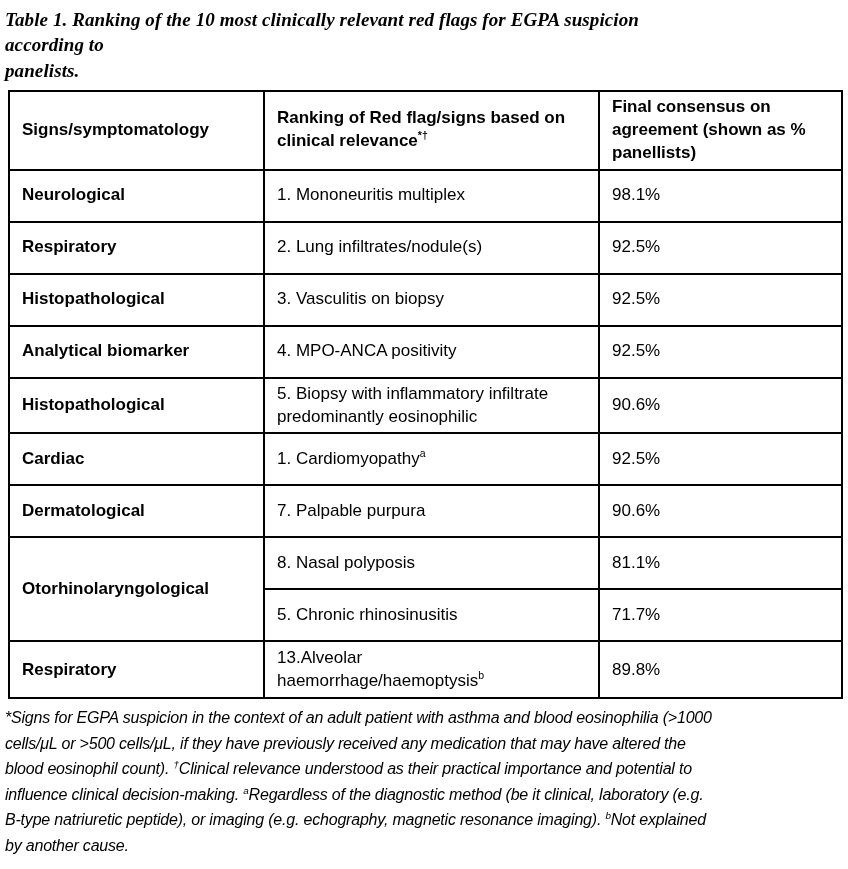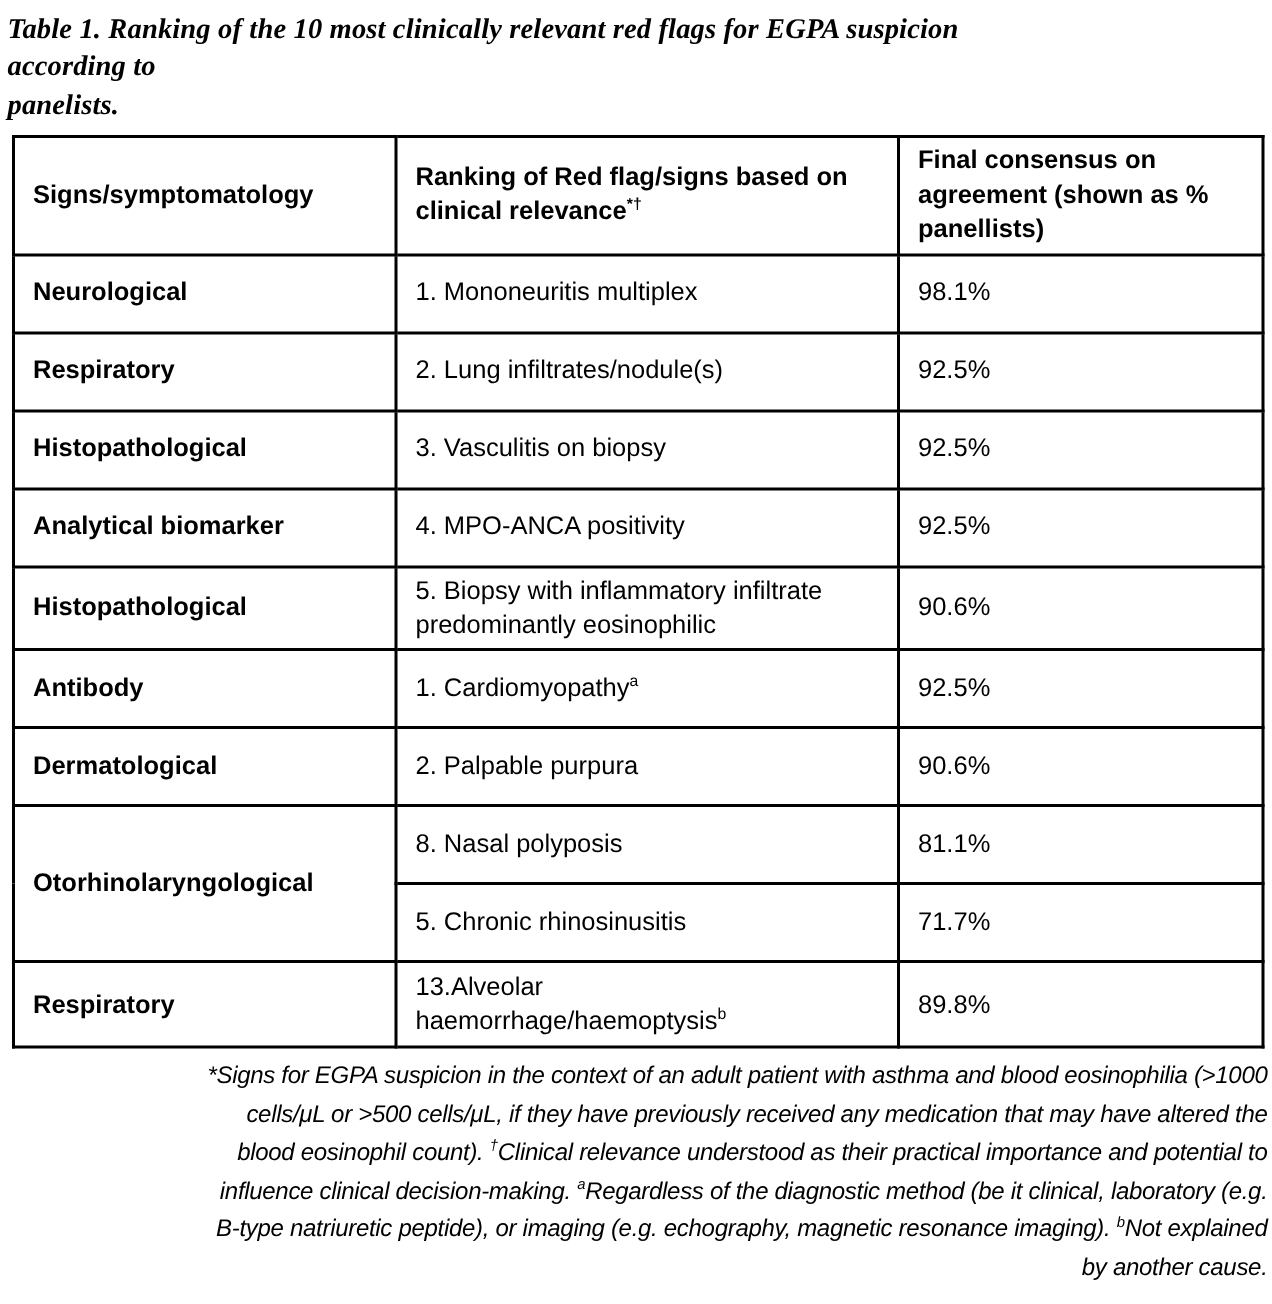--- a/index.html
+++ b/index.html
@@ -59,21 +59,20 @@
     font-style: italic;
     font-size: 16px;
     line-height: 25.5px;
     letter-spacing: -0.2px;
     margin: 6px 5px 0 5px;
     width: 840px;
   }
   .footnote-para, .abbrev-para {
     margin: 0;
     white-space: pre-line;
-    text-align: right;
   }
 </style>
 </head>
 <body>
 
 <div class="page">
 
   <div class="table-title">Table 1. Ranking of the 10 most clinically relevant red flags for EGPA suspicion according to
 panelists.</div>
 
@@ -114,27 +113,27 @@
         <td>4. MPO-ANCA positivity</td>
         <td>92.5%</td>
       </tr>
       <tr class="row-5">
         <td class="system-cell">Histopathological</td>
         <td>5. Biopsy with inflammatory infiltrate
 predominantly eosinophilic</td>
         <td>90.6%</td>
       </tr>
       <tr>
-        <td class="system-cell">Antibody</td>
+        <td class="system-cell">Cardiac</td>
         <td><span>1. Cardiomyopathy</span><sup class="marker">a</sup></td>
         <td>92.5%</td>
       </tr>
       <tr>
         <td class="system-cell">Dermatological</td>
-        <td>2. Palpable purpura</td>
+        <td>7. Palpable purpura</td>
         <td>90.6%</td>
       </tr>
       <tr>
         <td class="system-cell" rowspan="2">Otorhinolaryngological</td>
         <td class="thin-b">8. Nasal polyposis</td>
         <td class="thin-b">81.1%</td>
       </tr>
       <tr>
         <td class="thin-t">5. Chronic rhinosinusitis</td>
         <td class="thin-t">71.7%</td>

